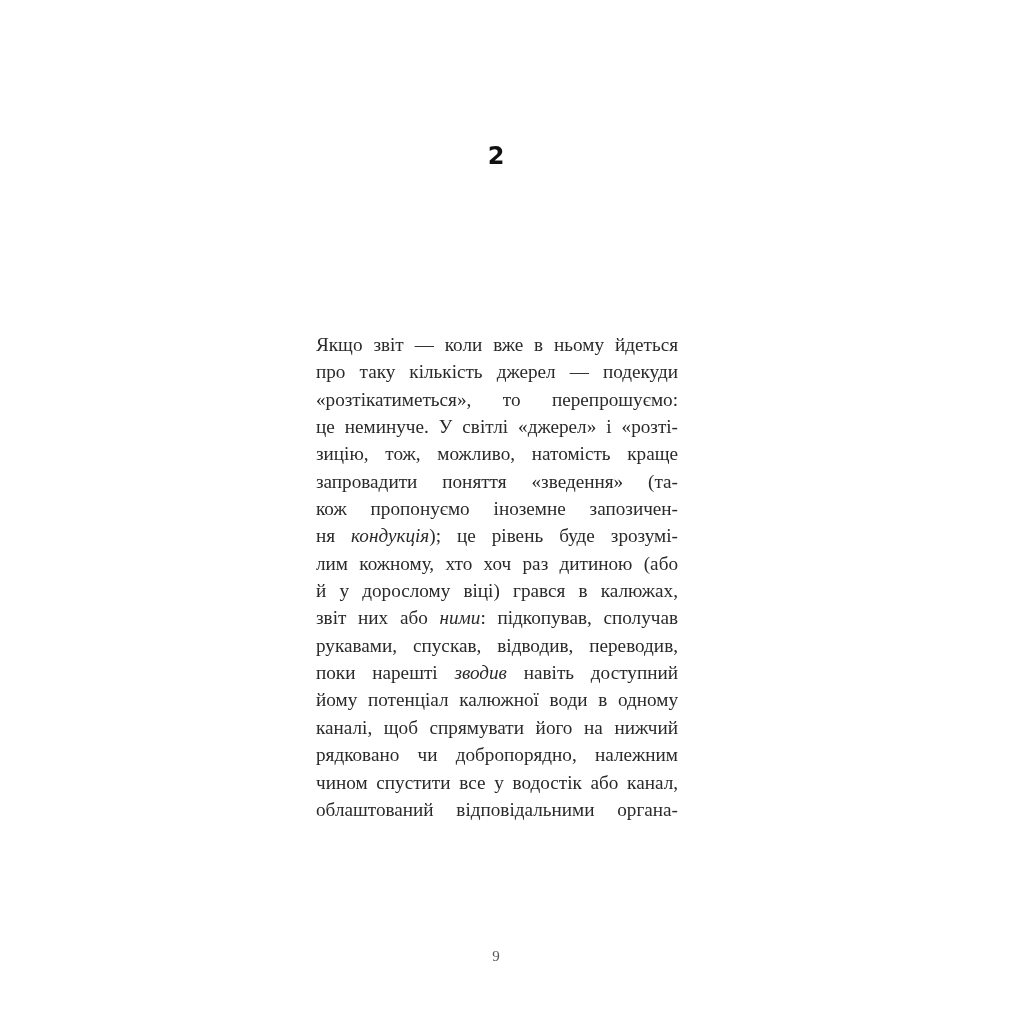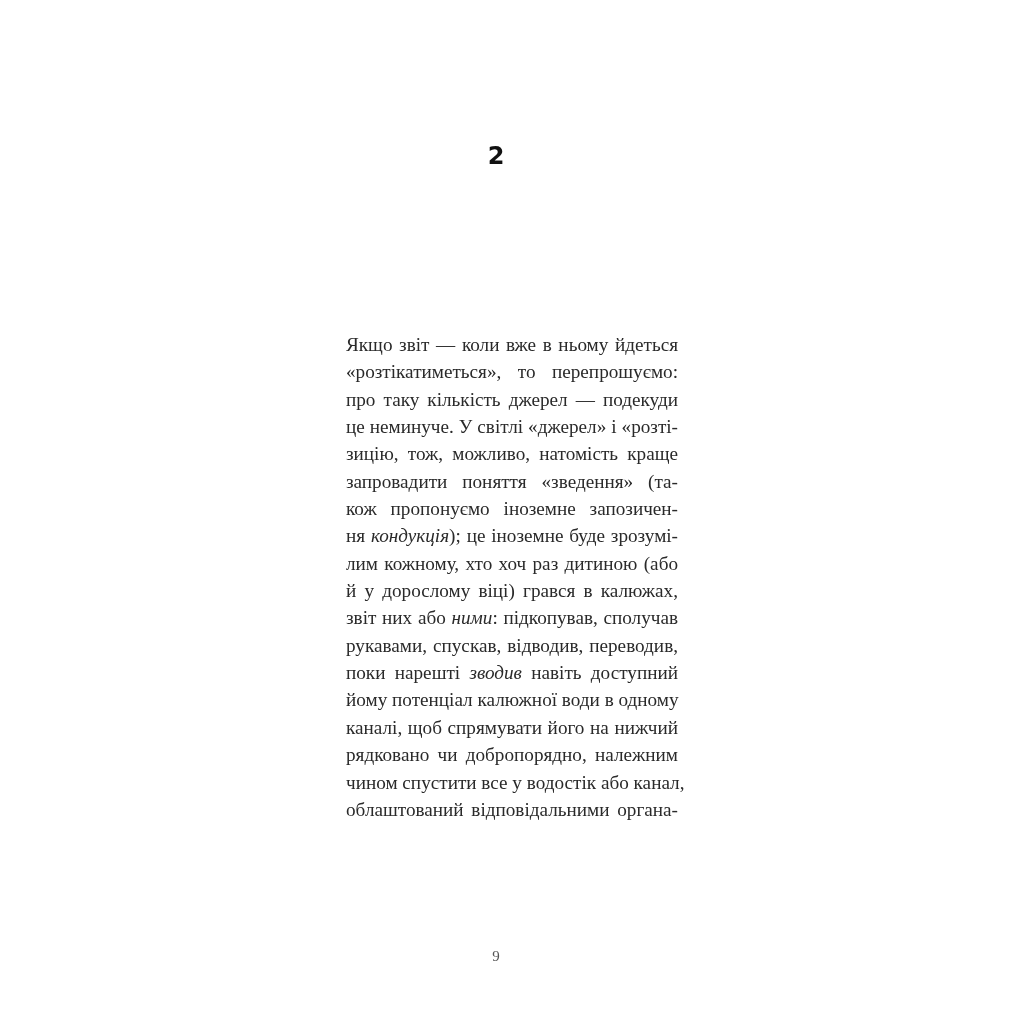--- a/index.html
+++ b/index.html
@@ -41,21 +41,20 @@
       font-size: 19.2px;
       line-height: 27.35px;
       color: #2a2a2a;
     }
     .line {
       display: block;
       white-space: nowrap;
       text-align: justify;
       text-align-last: justify;
       height: 27.35px;
-      margin-left: 30px;
     }
     .line em { font-style: italic; }
     .page-number {
       position: absolute;
       left: 0;
       width: 992px;
       top: 948px;
       text-align: center;
       font-family: "Liberation Serif", "DejaVu Serif", serif;
       font-size: 15px;
@@ -63,27 +62,27 @@
     }
   </style>
 </head>
 <body>
 
 <div class="page">
   <div class="chapter-number">2</div>
 
   <div class="body-text">
     <span class="line"><span>Якщо звіт — коли вже в ньому йдеться</span></span>
+    <span class="line"><span>про таку кількість джерел — подекуди</span></span>
     <span class="line"><span>«розтікатиметься», то перепрошуємо:</span></span>
-    <span class="line"><span>про таку кількість джерел — подекуди</span></span>
     <span class="line"><span>це неминуче. У світлі «джерел» і «розті-</span></span>
     <span class="line"><span>зицію, тож, можливо, натомість краще</span></span>
     <span class="line"><span>запровадити поняття «зведення» (та-</span></span>
     <span class="line"><span>кож пропонуємо іноземне запозичен-</span></span>
-    <span class="line"><span>ня </span><em>кондукція</em><span>); це іноземне буде зрозумі-</span></span>
+    <span class="line"><span>ня </span><em>кондукція</em><span>); це рівень буде зрозумі-</span></span>
     <span class="line"><span>лим кожному, хто хоч раз дитиною (або</span></span>
     <span class="line"><span>й у дорослому віці) грався в калюжах,</span></span>
     <span class="line"><span>звіт них або </span><em>ними</em><span>: підкопував, сполучав</span></span>
     <span class="line"><span>рукавами, спускав, відводив, переводив,</span></span>
     <span class="line"><span>поки нарешті </span><em>зводив</em><span> навіть доступний</span></span>
     <span class="line"><span>йому потенціал калюжної води в одному</span></span>
     <span class="line"><span>каналі, щоб спрямувати його на нижчий</span></span>
     <span class="line"><span>рядковано чи добропорядно, належним</span></span>
     <span class="line"><span>чином спустити все у водостік або канал,</span></span>
     <span class="line"><span>облаштований відповідальними органа-</span></span>

